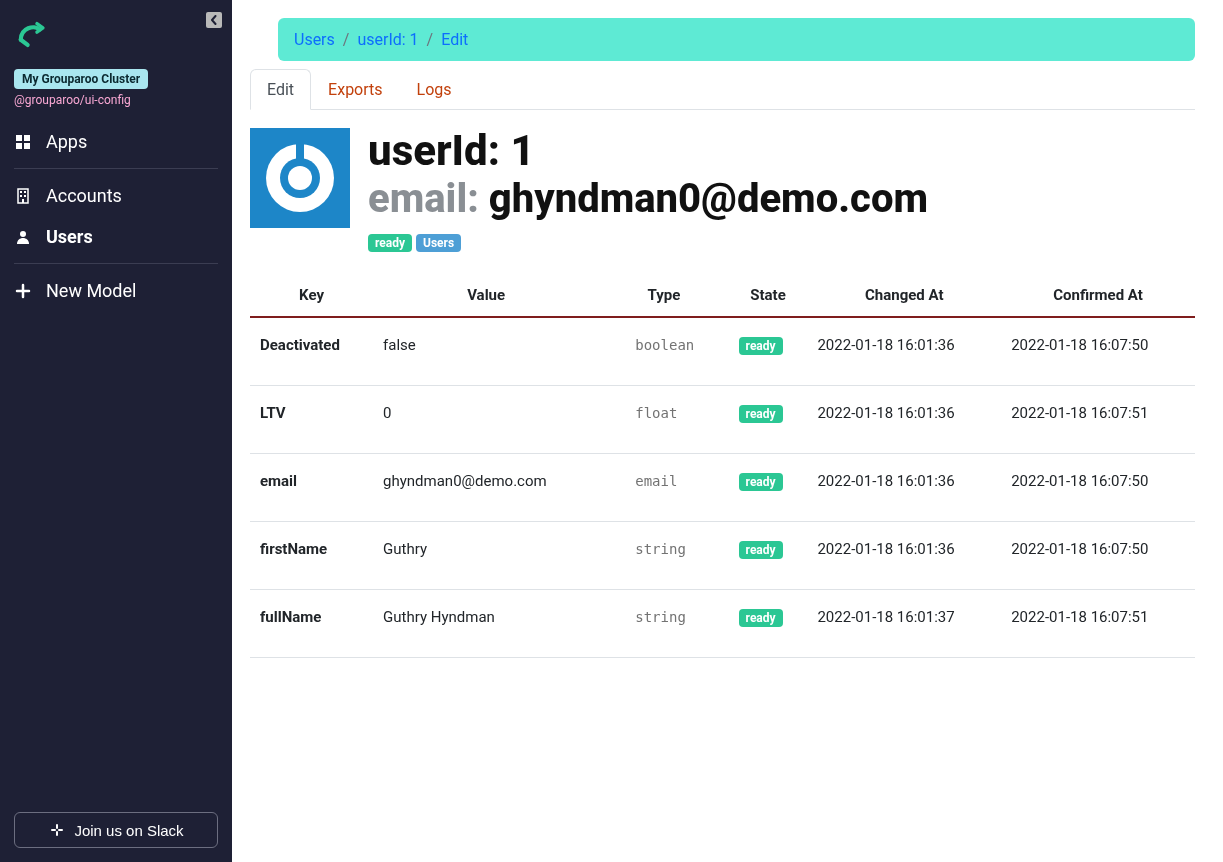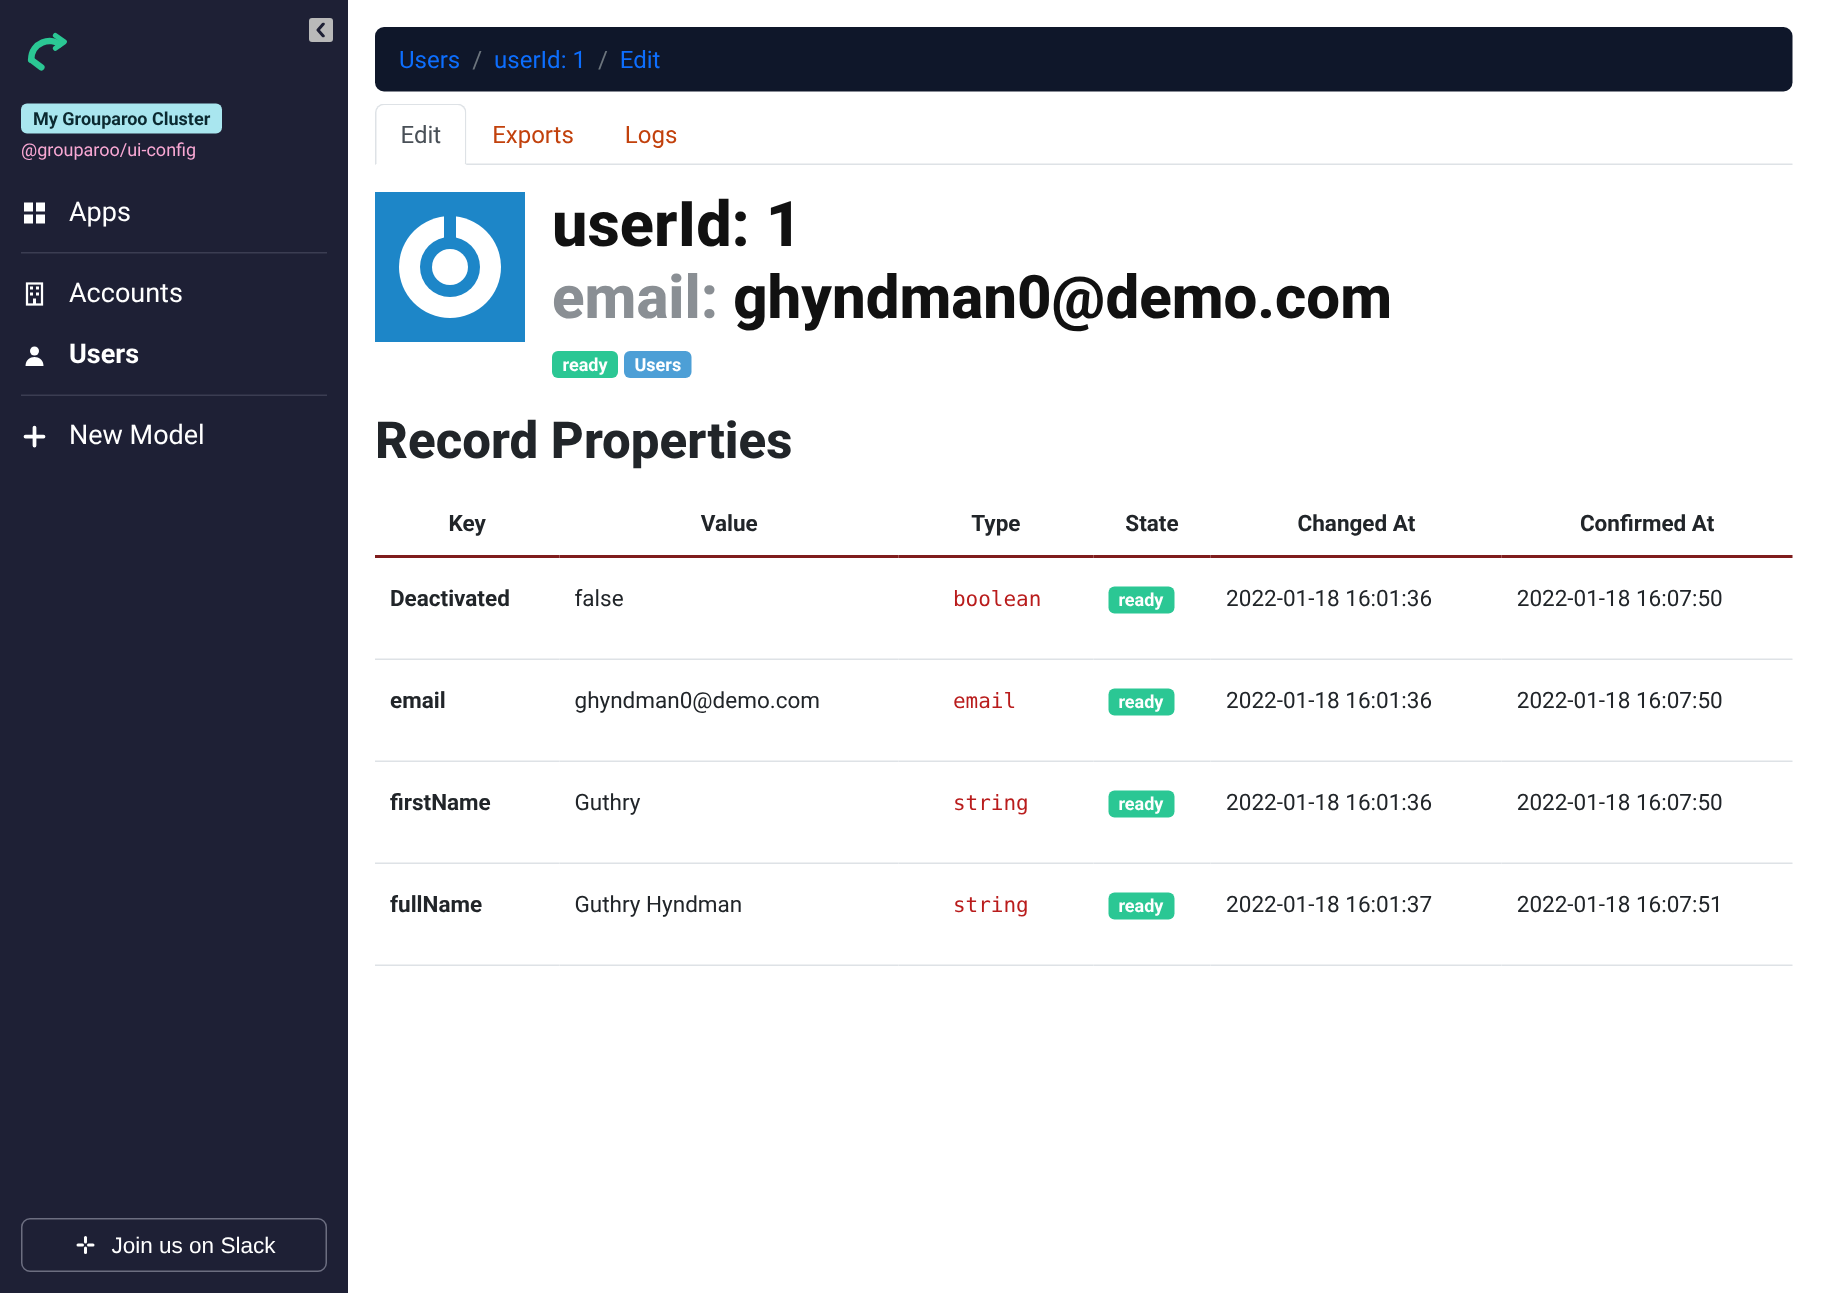--- a/index.html
+++ b/index.html
@@ -103,26 +103,27 @@
     gap: 8px;
     cursor: pointer;
   }
   
   .main {
     flex: 1;
     overflow-y: auto;
     padding: 18px 28px 0 18px;
   }
   .breadcrumb {
-    background: #0f172a;
+    background: #5eead4;
     border-radius: 6px;
     padding: 12px 16px;
     font-size: 16px;
     color: #6c757d;
     margin-bottom: 8px;
+    margin-left: 28px;
   }
   .breadcrumb a { color: #0d6efd; text-decoration: none; }
   .breadcrumb .sep { margin: 0 8px; color: #6c757d; }
   .tabs {
     display: flex;
     border-bottom: 1px solid #dee2e6;
     margin-bottom: 18px;
   }
   .tab {
     padding: 10px 16px;
@@ -215,21 +216,21 @@
   table.props td {
     padding: 18px 10px 30px 10px;
     border-bottom: 1px solid #dee2e6;
     vertical-align: top;
     font-size: 15px;
   }
   table.props td.key { font-weight: 700; }
   .type-code {
     font-family: SFMono-Regular, Menlo, Monaco, Consolas, monospace;
     font-size: 14px;
-    color: #b91c1c;
+    color: #737373;
     padding-left: 26px;
   }
   .state-chip {
     display: inline-block;
     background: #2bc794;
     color: #fff;
     font-size: 12px;
     font-weight: 700;
     padding: 2px 7px;
     border-radius: 4px;
@@ -340,21 +341,20 @@
       </h1>
       <h2>
         <span class="muted"><span>email</span>: </span><span class="val">ghyndman0@demo.com</span>
       </h2>
       <div class="chips" id="chips"><span class="chip ready">ready</span><span class="chip users">Users</span></div>
     </div>
   </div>
 
 
 
-  <h2 class="section-title">Record Properties</h2>
 
   <table class="props">
     <thead>
         <tr id="prop-head">
           <th>Key</th>
           <th>Value</th>
           <th>Type</th>
           <th>State</th>
           <th>Changed At</th>
           <th>Confirmed At</th>
@@ -363,20 +363,28 @@
     <tbody id="prop-body">
         <tr>
           <td class="key">Deactivated</td>
           <td>false</td>
           <td><span class="type-code">boolean</span></td>
           <td><span class="state-chip">ready</span></td>
           <td>2022-01-18 16:01:36</td>
           <td>2022-01-18 16:07:50</td>
         </tr>
         <tr>
+          <td class="key">LTV</td>
+          <td>0</td>
+          <td><span class="type-code">float</span></td>
+          <td><span class="state-chip">ready</span></td>
+          <td>2022-01-18 16:01:36</td>
+          <td>2022-01-18 16:07:51</td>
+        </tr>
+        <tr>
           <td class="key">email</td>
           <td>ghyndman0@demo.com</td>
           <td><span class="type-code">email</span></td>
           <td><span class="state-chip">ready</span></td>
           <td>2022-01-18 16:01:36</td>
           <td>2022-01-18 16:07:50</td>
         </tr>
         <tr>
           <td class="key">firstName</td>
           <td>Guthry</td>

